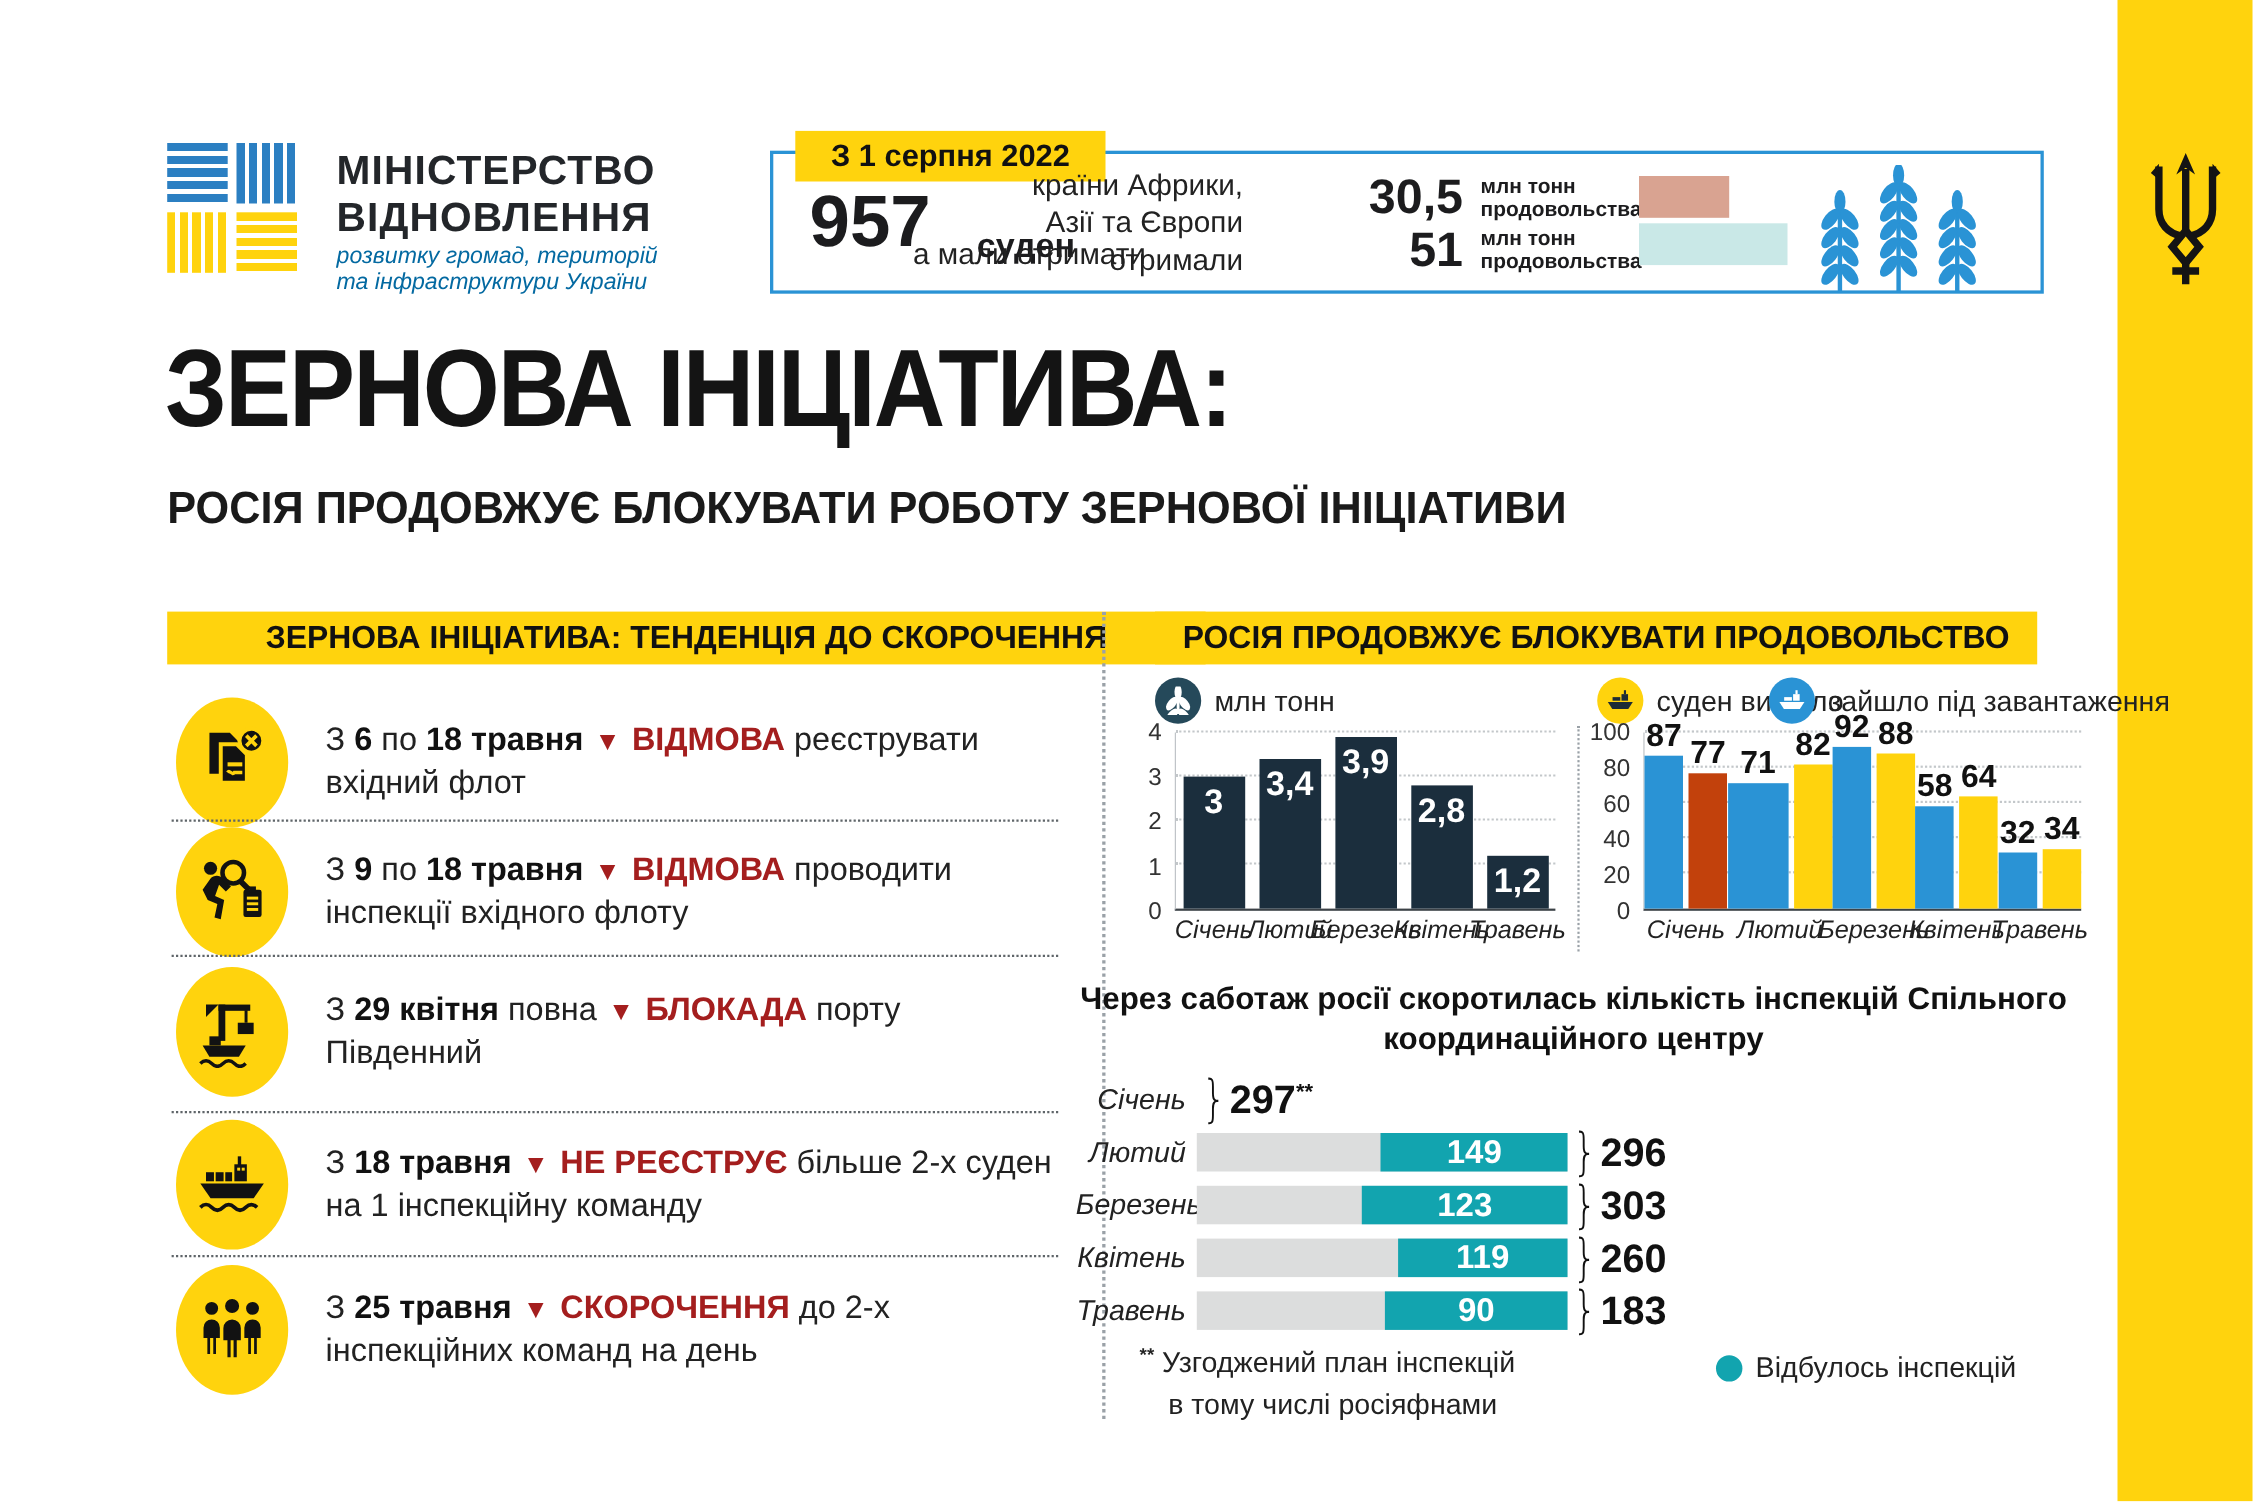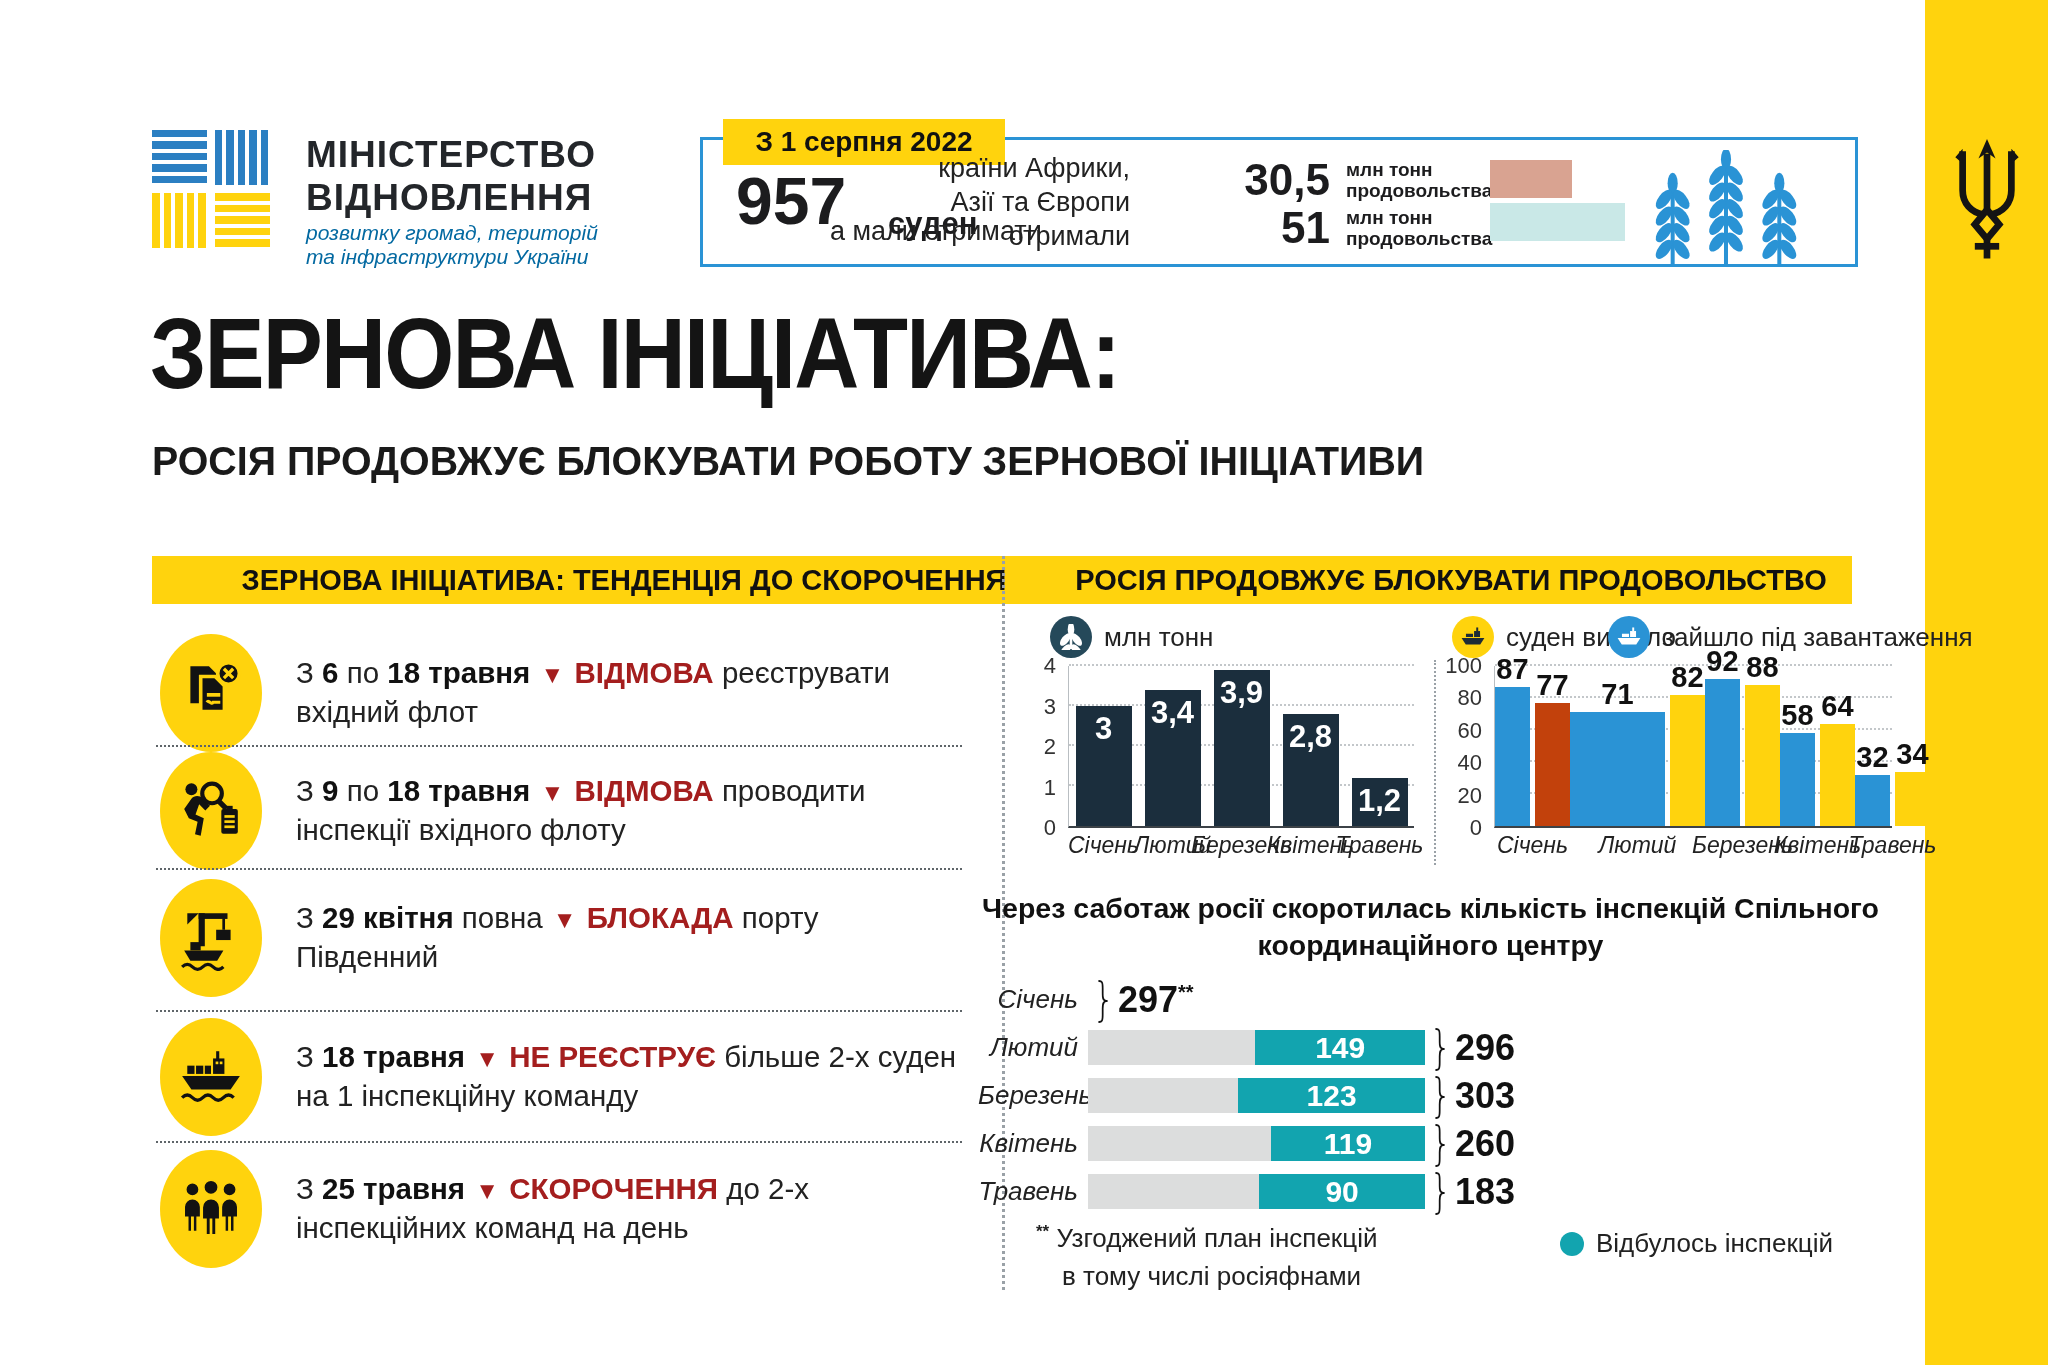--- a/index.html
+++ b/index.html
@@ -434,21 +434,21 @@
           <div class="bargroup">
             <div class="bar" style="width: 35px; background: rgb(42, 147, 213); height: 87%;">
               <span class="vlabel-out">87</span>
             </div>
             <div class="bar" style="width: 35px; background: #c2410c; height: 77%;">
               <span class="vlabel-out">77</span>
             </div>
             <div class="cat">Січень</div>
           </div>
           <div class="bargroup">
-            <div class="bar" style="width: 55px; background: rgb(42, 147, 213); height: 71%; padding-left: 40px;">
+            <div class="bar" style="width: 55px; background: rgb(42, 147, 213); height: 71%;">
               <span class="vlabel-out">71</span>
             </div>
             <div class="bar" style="width: 35px; background: rgb(255, 211, 13); height: 82%;">
               <span class="vlabel-out">82</span>
             </div>
             <div class="cat">Лютий</div>
           </div>
           <div class="bargroup">
             <div class="bar" style="width: 35px; background: rgb(42, 147, 213); height: 92%;">
               <span class="vlabel-out">92</span>

